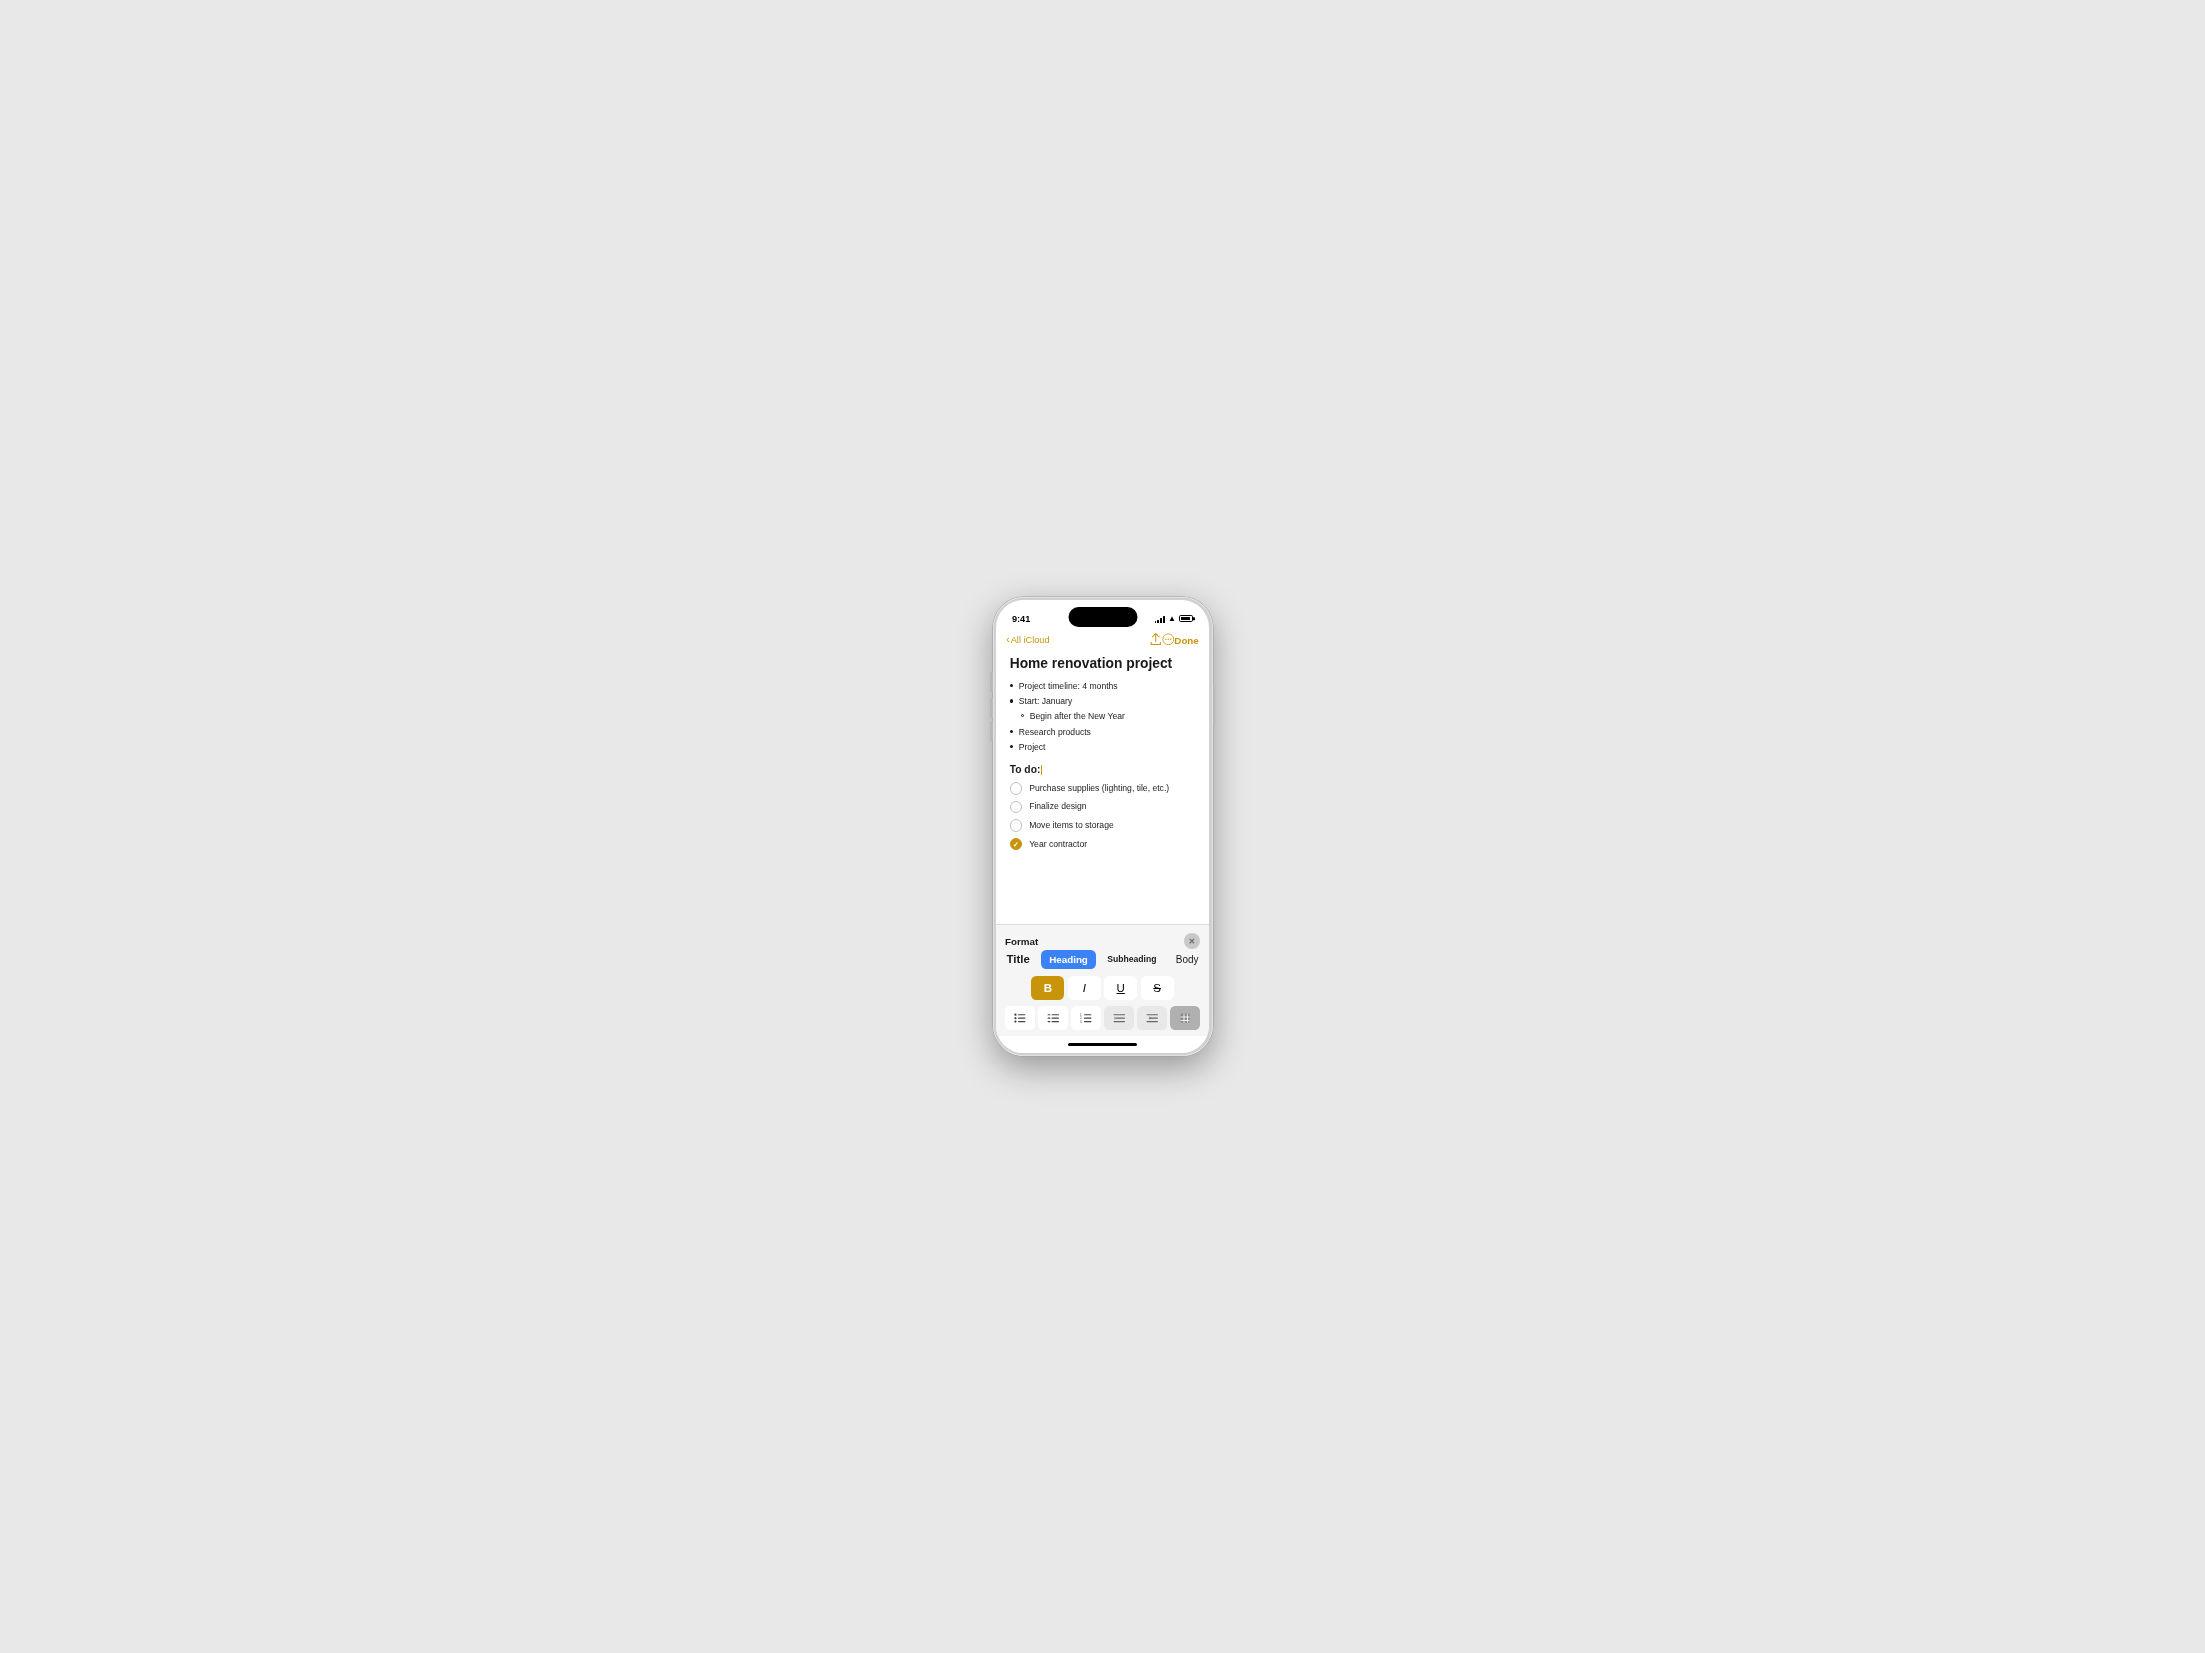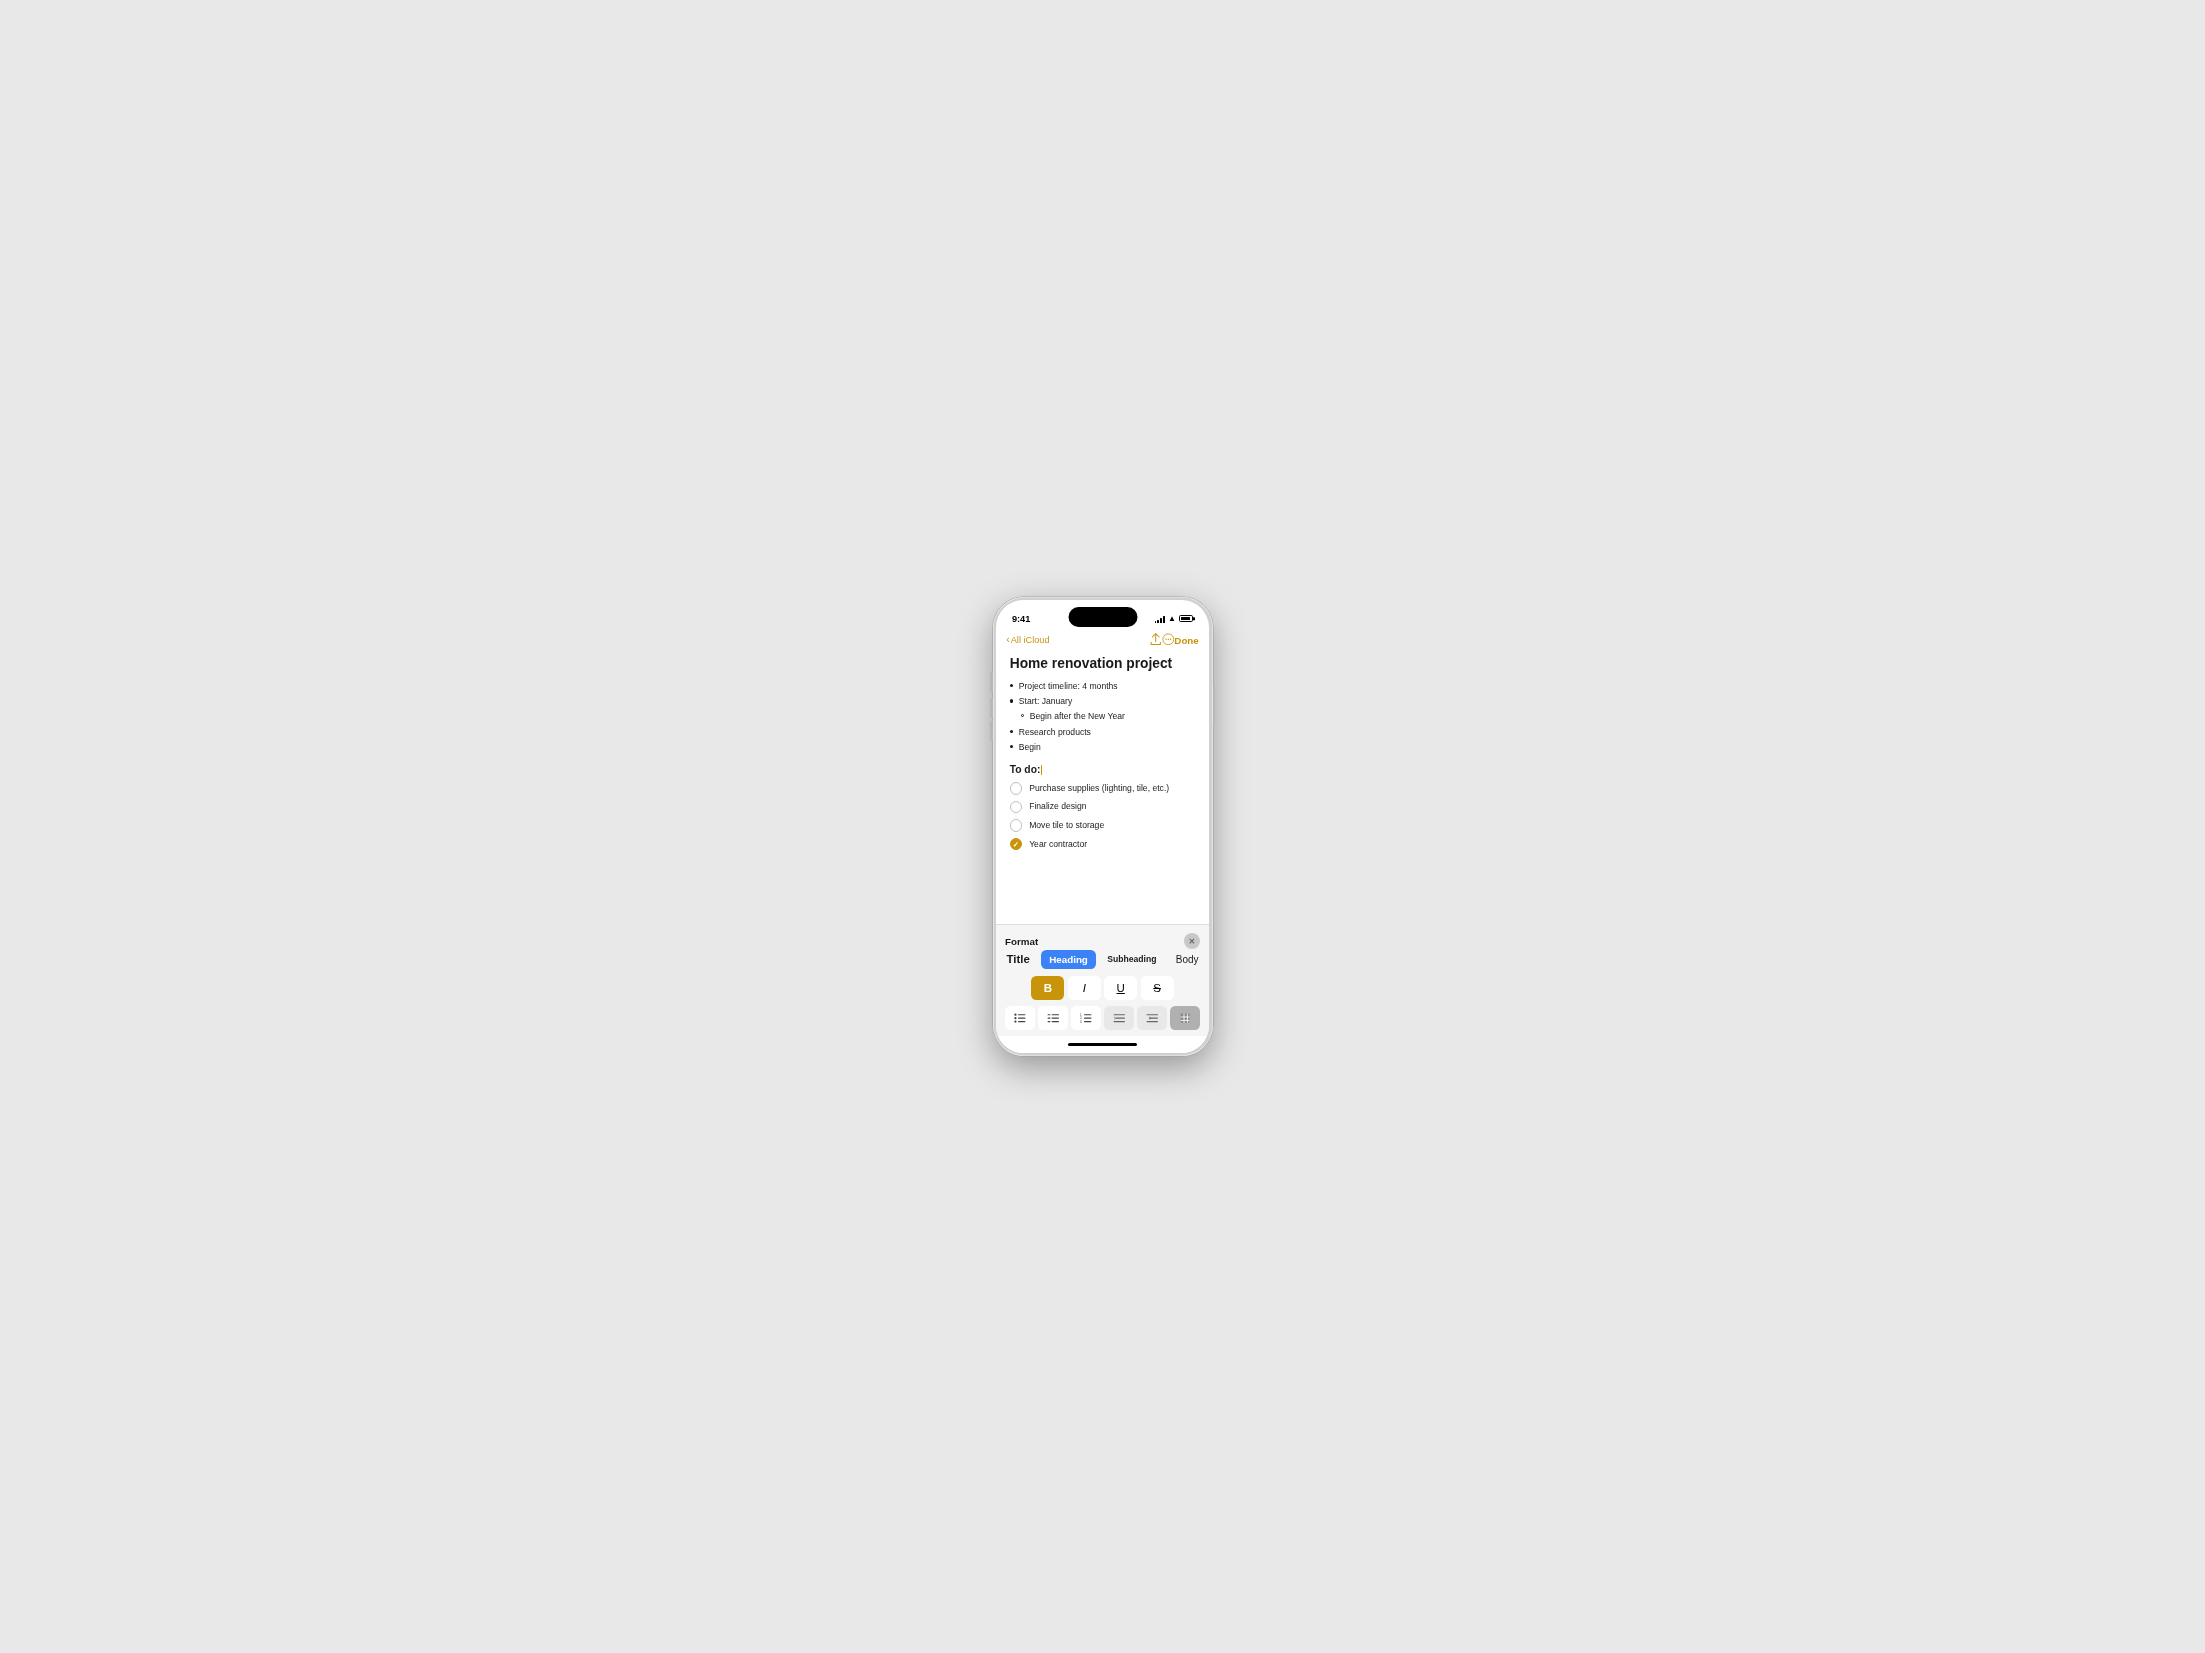--- a/index.html
+++ b/index.html
@@ -518,40 +518,40 @@
         <li class="bullet-item">
           <div class="bullet-circle"></div>
           <span>Begin after the New Year</span>
         </li>
         <li class="bullet-item">
           <div class="bullet-dot"></div>
           <span>Research products</span>
         </li>
         <li class="bullet-item">
           <div class="bullet-dot"></div>
-          <span>Begin</span>
+          <span>Project</span>
         </li>
       </ul>
 
       <div class="todo-label">
         <span>To do:</span><span class="todo-cursor"></span>
       </div>
 
       <ul class="todo-list">
         <li class="todo-item">
           <div class="todo-checkbox"></div>
           <span>Purchase supplies (lighting, tile, etc.)</span>
         </li>
         <li class="todo-item">
           <div class="todo-checkbox"></div>
           <span>Finalize design</span>
         </li>
         <li class="todo-item">
           <div class="todo-checkbox"></div>
-          <span>Move tile to storage</span>
+          <span>Move items to storage</span>
         </li>
         <li class="todo-item">
           <div class="todo-checkbox checked"></div>
           <span>Year contractor</span>
         </li>
       </ul>
     </div>
 
     <div class="format-panel">
       <div class="format-header">

